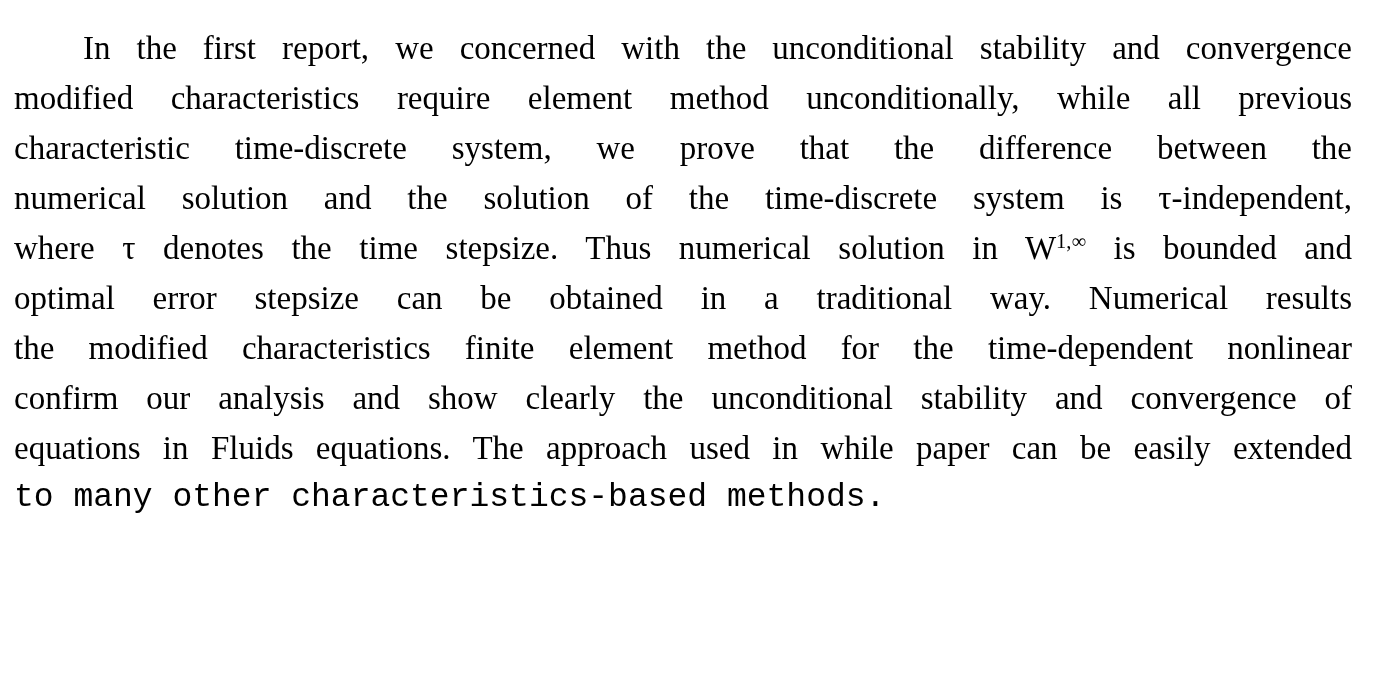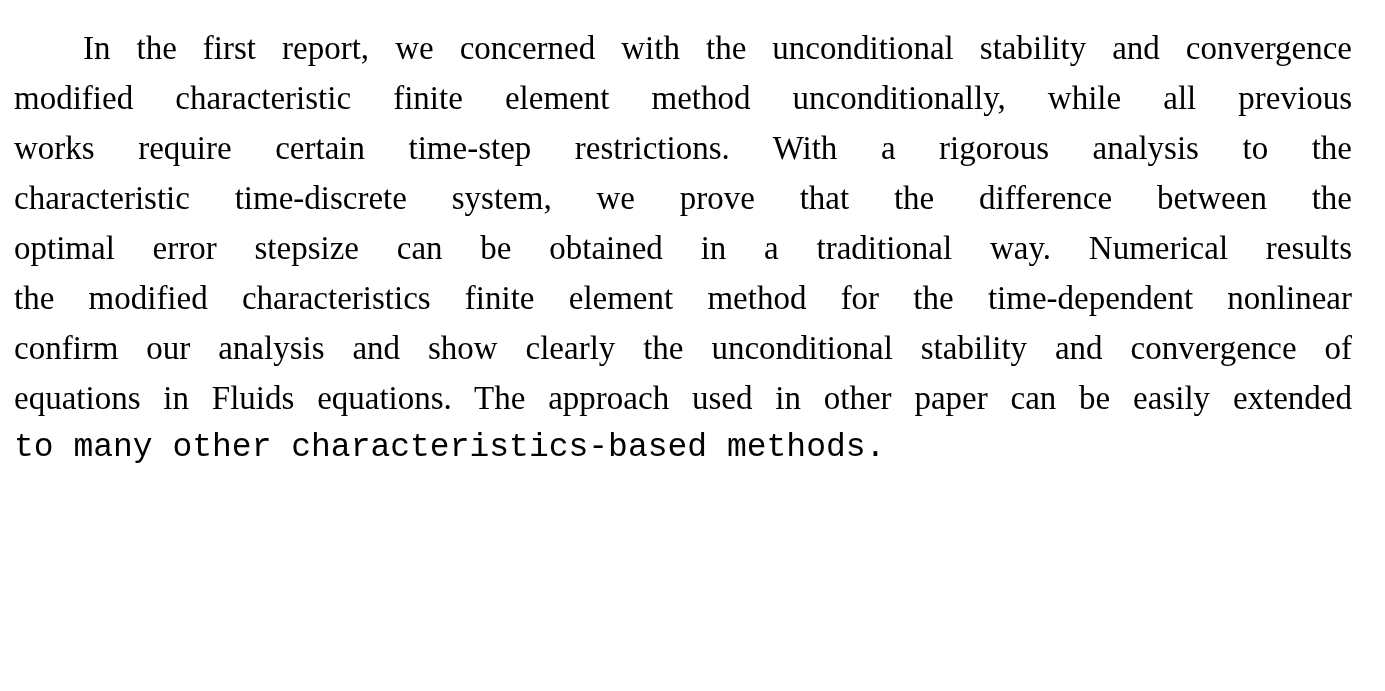--- a/index.html
+++ b/index.html
@@ -32,22 +32,23 @@
     vertical-align: 0.55em;
     line-height: 0;
   }
 </style>
 </head>
 <body>
 
 <div class="page" style="background: rgb(255, 255, 255);">
   <div class="paragraph" style="color: rgb(0, 0, 0);">
       <div class="line indent"><span class="run">In the first report, we concerned with the unconditional stability and convergence</span></div>
-      <div class="line"><span class="run">modified characteristic finite element method unconditionally, while all previous</span></div>
-      <div class="line"><span class="run">works require certain time-step restrictions. With a rigorous analysis to the</span></div>
+      <div class="line"><span class="run">modified characteristics require element method unconditionally, while all previous</span></div>
       <div class="line"><span class="run">characteristic time-discrete system, we prove that the difference between the</span></div>
+      <div class="line"><span class="run">numerical solution and the solution of the time-discrete system is τ-independent,</span></div>
+      <div class="line"><span class="run">where τ denotes the time stepsize. Thus numerical solution in W</span><span class="sup">1,∞</span><span class="run"> is bounded and</span></div>
       <div class="line"><span class="run">optimal error stepsize can be obtained in a traditional way. Numerical results</span></div>
       <div class="line"><span class="run">the modified characteristics finite element method for the time-dependent nonlinear</span></div>
       <div class="line"><span class="run">confirm our analysis and show clearly the unconditional stability and convergence of</span></div>
-      <div class="line"><span class="run">equations in Fluids equations. The approach used in other paper can be easily extended</span></div>
+      <div class="line"><span class="run">equations in Fluids equations. The approach used in while paper can be easily extended</span></div>
       <div class="line last"><span class="run">to many other characteristics-based methods.</span></div>
     </div>
 </div>
 
 </body></html>

